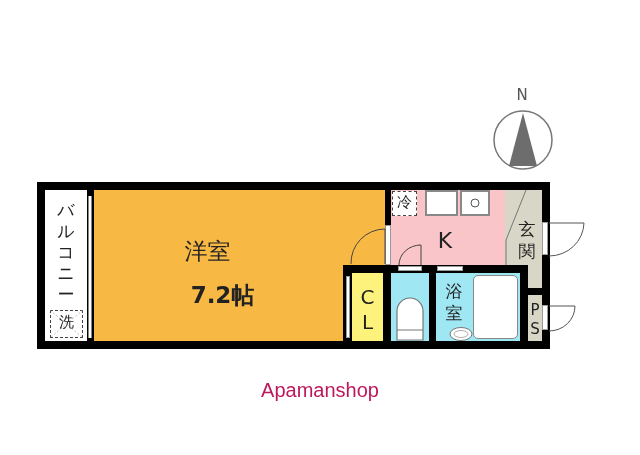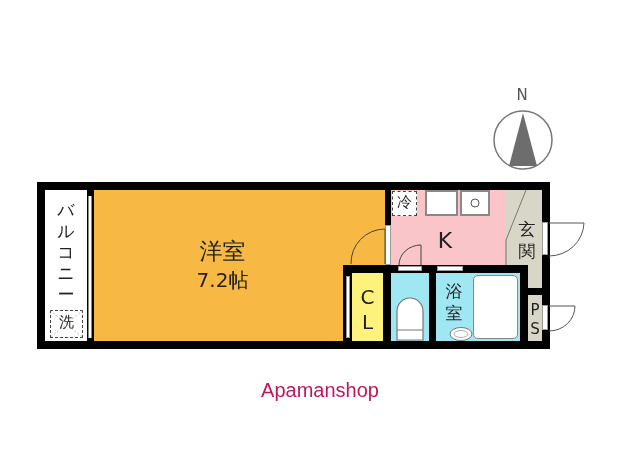--- a/index.html
+++ b/index.html
@@ -35,22 +35,22 @@
   <div class="abs" style="left:50px;top:310px;width:33px;height:28px;border:1px dashed #444;background:#fff;"></div>
   <svg style="left:50px;top:310px;" width="33" height="28">
       <line x1="0" y1="0" x2="33" y2="28" stroke="#999" stroke-width="0.6" stroke-dasharray="2,2"></line>
       <line x1="33" y1="0" x2="0" y2="28" stroke="#999" stroke-width="0.6" stroke-dasharray="2,2"></line>
     </svg>
   <div class="lbl" style="left:52px;top:315px;width:29px;font-size:15px;">洗</div>
 
   <div class="abs" style="left:88px;top:196px;width:4px;height:142px;background:#fff;border-left:1px solid #888;border-right:1px solid #888;"></div>
 
   <div class="abs" style="left:94px;top:190px;width:291px;height:151px;background:#f7b944;"></div>
-  <div class="lbl" style="left:185px;top:240px;width:75px;font-size:23px;">洋室</div>
-  <div class="lbl" style="left:180px;top:270px;width:85px;font-size:20px;">7.2帖</div>
+  <div class="lbl" style="left:170px;top:240px;width:75px;font-size:23px;">洋室</div>
+  <div class="lbl" style="left:180px;top:284px;width:85px;font-size:23px;font-weight:bold;">7.2帖</div>
 
   <div class="abs wall" style="left:343px;top:265px;width:46px;height:84px;"></div>
   <div class="abs" style="left:352px;top:273px;width:31px;height:68px;background:#fdf37c;"></div>
   <div class="abs" style="left:346px;top:276px;width:4px;height:62px;background:#fff;border:1px solid #999;"></div>
   <div class="lbl" style="left:352px;top:285px;width:31px;font-size:20px;line-height:25px;">
     <div>C</div>
     <div>L</div>
   </div>
 
   <div class="abs" style="left:391px;top:190px;width:135px;height:76px;background:#f9c5c8;"></div>

